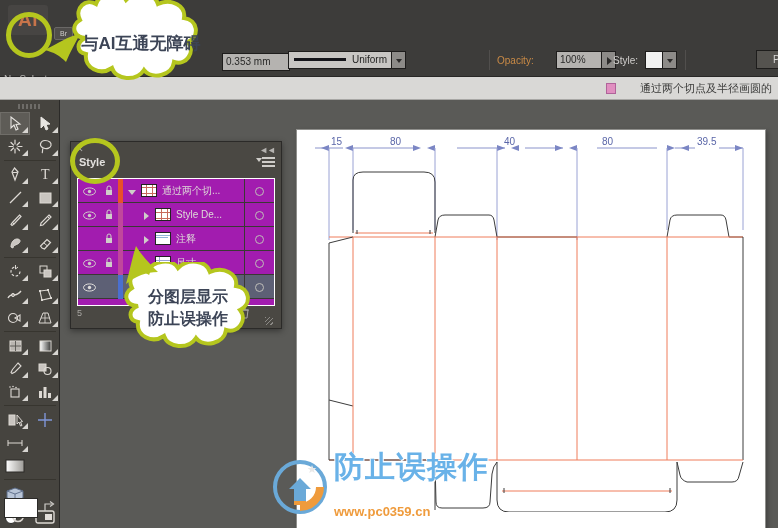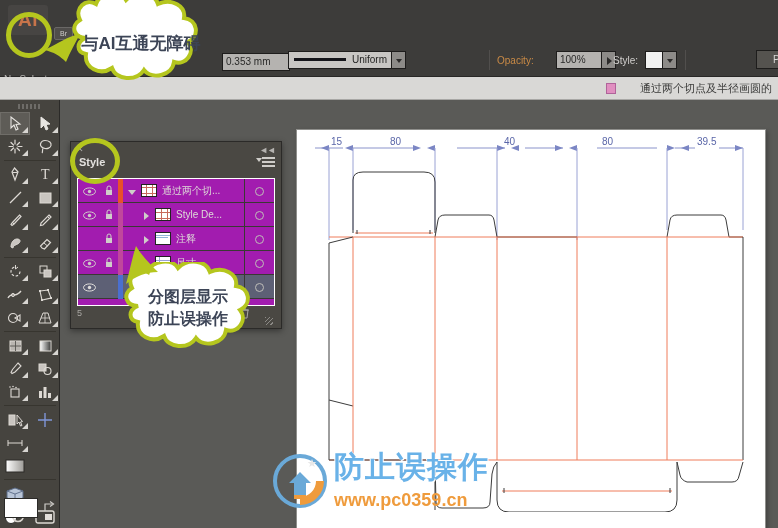--- a/index.html
+++ b/index.html
@@ -231,21 +231,21 @@
 
   
   .wm { position:absolute; left:272px; top:452px; display:flex; align-items:center; }
   .wm-logo { width:56px; height:56px; position:relative; flex:none; }
   .wm-text { margin-left:6px; }
   .wm-cn {
     color:#69b2e8; font-size:30px; font-weight:bold; line-height:30px;
     letter-spacing:1px;
     text-shadow: 0 0 1px #fff, 1px 1px 0 #fff, -1px -1px 0 #fff;
   }
-  .wm-url { color:#ef9b3c; font-size:18px; font-weight:bold; line-height:20px; margin-top:8px;}
+  .wm-url { color:#ef9b3c; font-size:13px; font-weight:bold; line-height:20px; margin-top:20px;}
 
   
   .callout { position:absolute; }
   .callout .txt {
     position:absolute; color:#3c4456; font-weight:bold;
     text-align:center; width:100%; left:0;
   }
   .ring {
     position:absolute; border:5px solid #b5c61e; border-radius:50%;
   }

